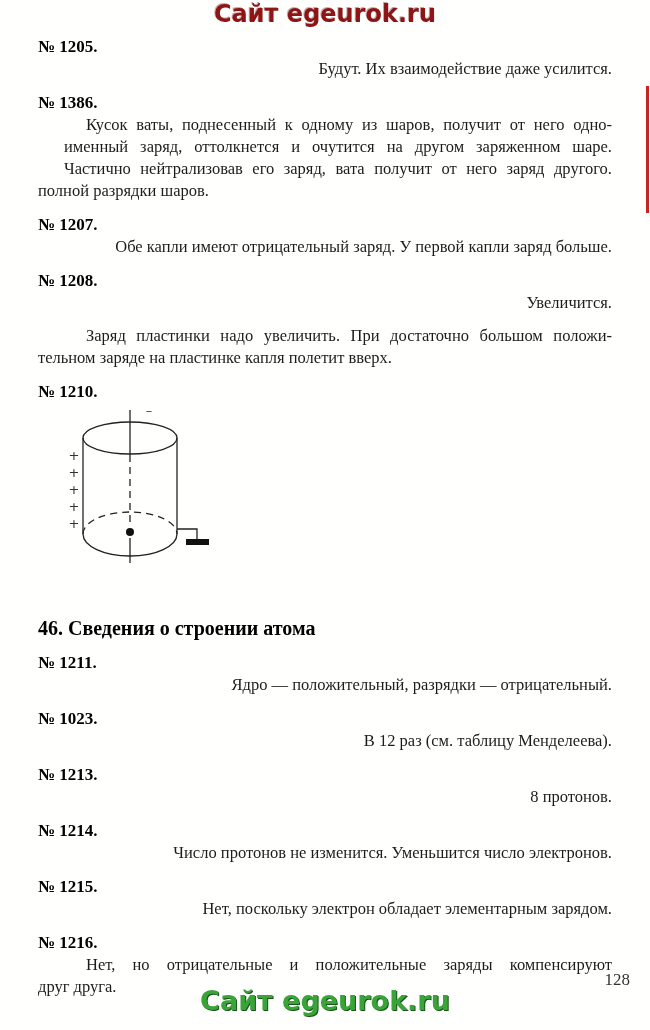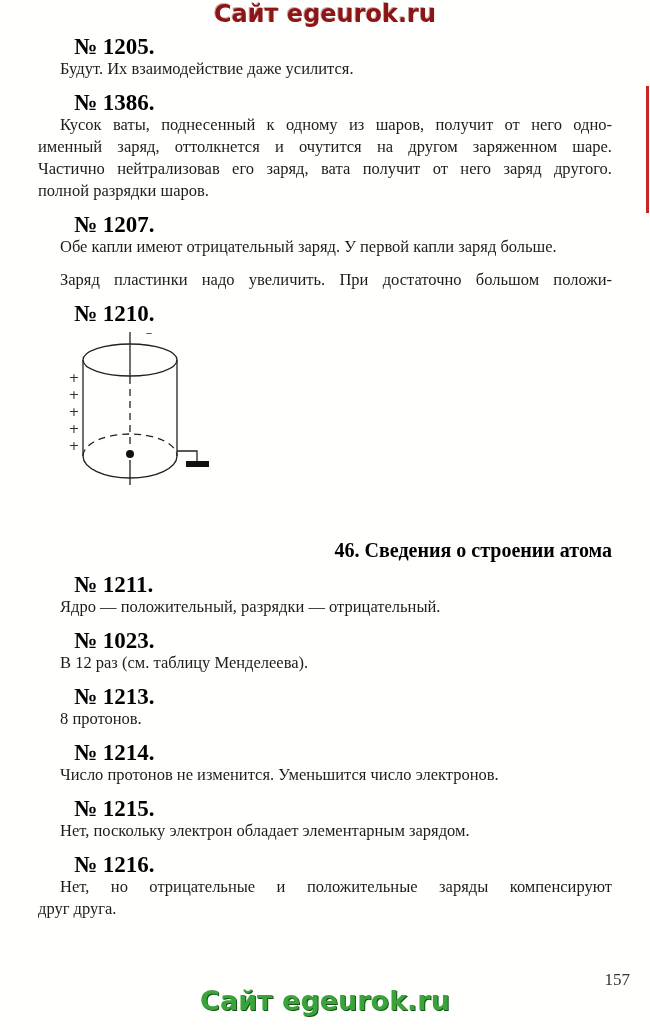--- a/index.html
+++ b/index.html
@@ -18,27 +18,27 @@
     top:0; font-size:24px; color:#8d1515;
     text-shadow:1px 1px 0 rgba(255,255,255,.55), -1px -1px 0 rgba(90,10,10,.35);
   }
   .watermark.footer{
     top:985px; font-size:27px; color:#3aa33a;
     text-shadow:1px 1px 0 #155515, -1px -1px 0 rgba(255,255,255,.5);
   }
   .content{ position:absolute; top:24px; left:38px; width:574px; }
   .problem{ margin-top:11px; }
   .problem-number{
-    font-weight:bold; font-size:23px; line-height:23px; color:#000;margin-left:36px;
+    font-weight:bold; font-size:17px; line-height:23px; color:#000;
   }
   .answer-line{ font-size:16.5px; line-height:22px; }
-  .answer-line.first{ text-indent:22px; }
-  .answer-line.just{ text-align:justify; text-align-last:justify; }
+  .answer-line.first{ text-indent:22px;text-align:right; }
+  .answer-line.just{ text-align:justify; text-align-last:justify;margin-left:26px; }
   .section-heading{
-    margin:42px 0 6px 0; text-align:right;
+    margin:42px 0 6px 0; text-align:left;
     font-size:20px; font-weight:bold; color:#000;
   }
   .diagram{
     position:relative; width:230px; height:170px; margin:2px 0 0 17px;
   }
   .diagram svg{ position:absolute; left:0; top:0; }
   .plus-col{
     position:absolute; left:12px; top:42px; width:14px;
     display:flex; flex-direction:column; align-items:center;
     font-family:"DejaVu Sans",sans-serif; font-size:13px; color:#333;
@@ -78,21 +78,26 @@
           <div class="answer-line first just">Кусок ваты, поднесенный к одному из шаров, получит от него одно-</div>
           <div class="answer-line just">именный заряд, оттолкнется и очутится на другом заряженном шаре.</div>
           <div class="answer-line just">Частично нейтрализовав его заряд, вата получит от него заряд другого.</div>
           <div class="answer-line">полной разрядки шаров.</div>
         </div>
         <div class="problem">
           <div class="problem-number">№ 1207.</div>
           <div class="answer-line first">Обе капли имеют отрицательный заряд. У первой капли заряд больше.</div>
         </div>
         <div class="problem">
+          <div class="problem-number">№ 1208.</div>
+          <div class="answer-line first">Увеличится.</div>
+        </div>
+        <div class="problem">
           <div class="answer-line first just">Заряд пластинки надо увеличить. При достаточно большом положи-</div>
+          <div class="answer-line">тельном заряде на пластинке капля полетит вверх.</div>
         </div>
         <div class="problem">
           <div class="problem-number">№ 1210.</div>
         </div>
       </div>
 
     <div class="diagram">
       <svg width="230" height="170" viewBox="0 0 230 170">
         <g fill="none" stroke="#222" stroke-width="1.3">
           <ellipse cx="75" cy="33" rx="47" ry="16"></ellipse>
@@ -143,17 +148,17 @@
         </div>
         <div class="problem">
           <div class="problem-number">№ 1216.</div>
           <div class="answer-line first just">Нет, но отрицательные и положительные заряды компенсируют</div>
           <div class="answer-line">друг друга.</div>
         </div>
       </div>
 
   </div>
 
-  <div class="page-number">157</div>
+  <div class="page-number">128</div>
 
   <div class="watermark footer">Сайт egeurok.ru</div>
 
 </div>
 
 </body></html>

